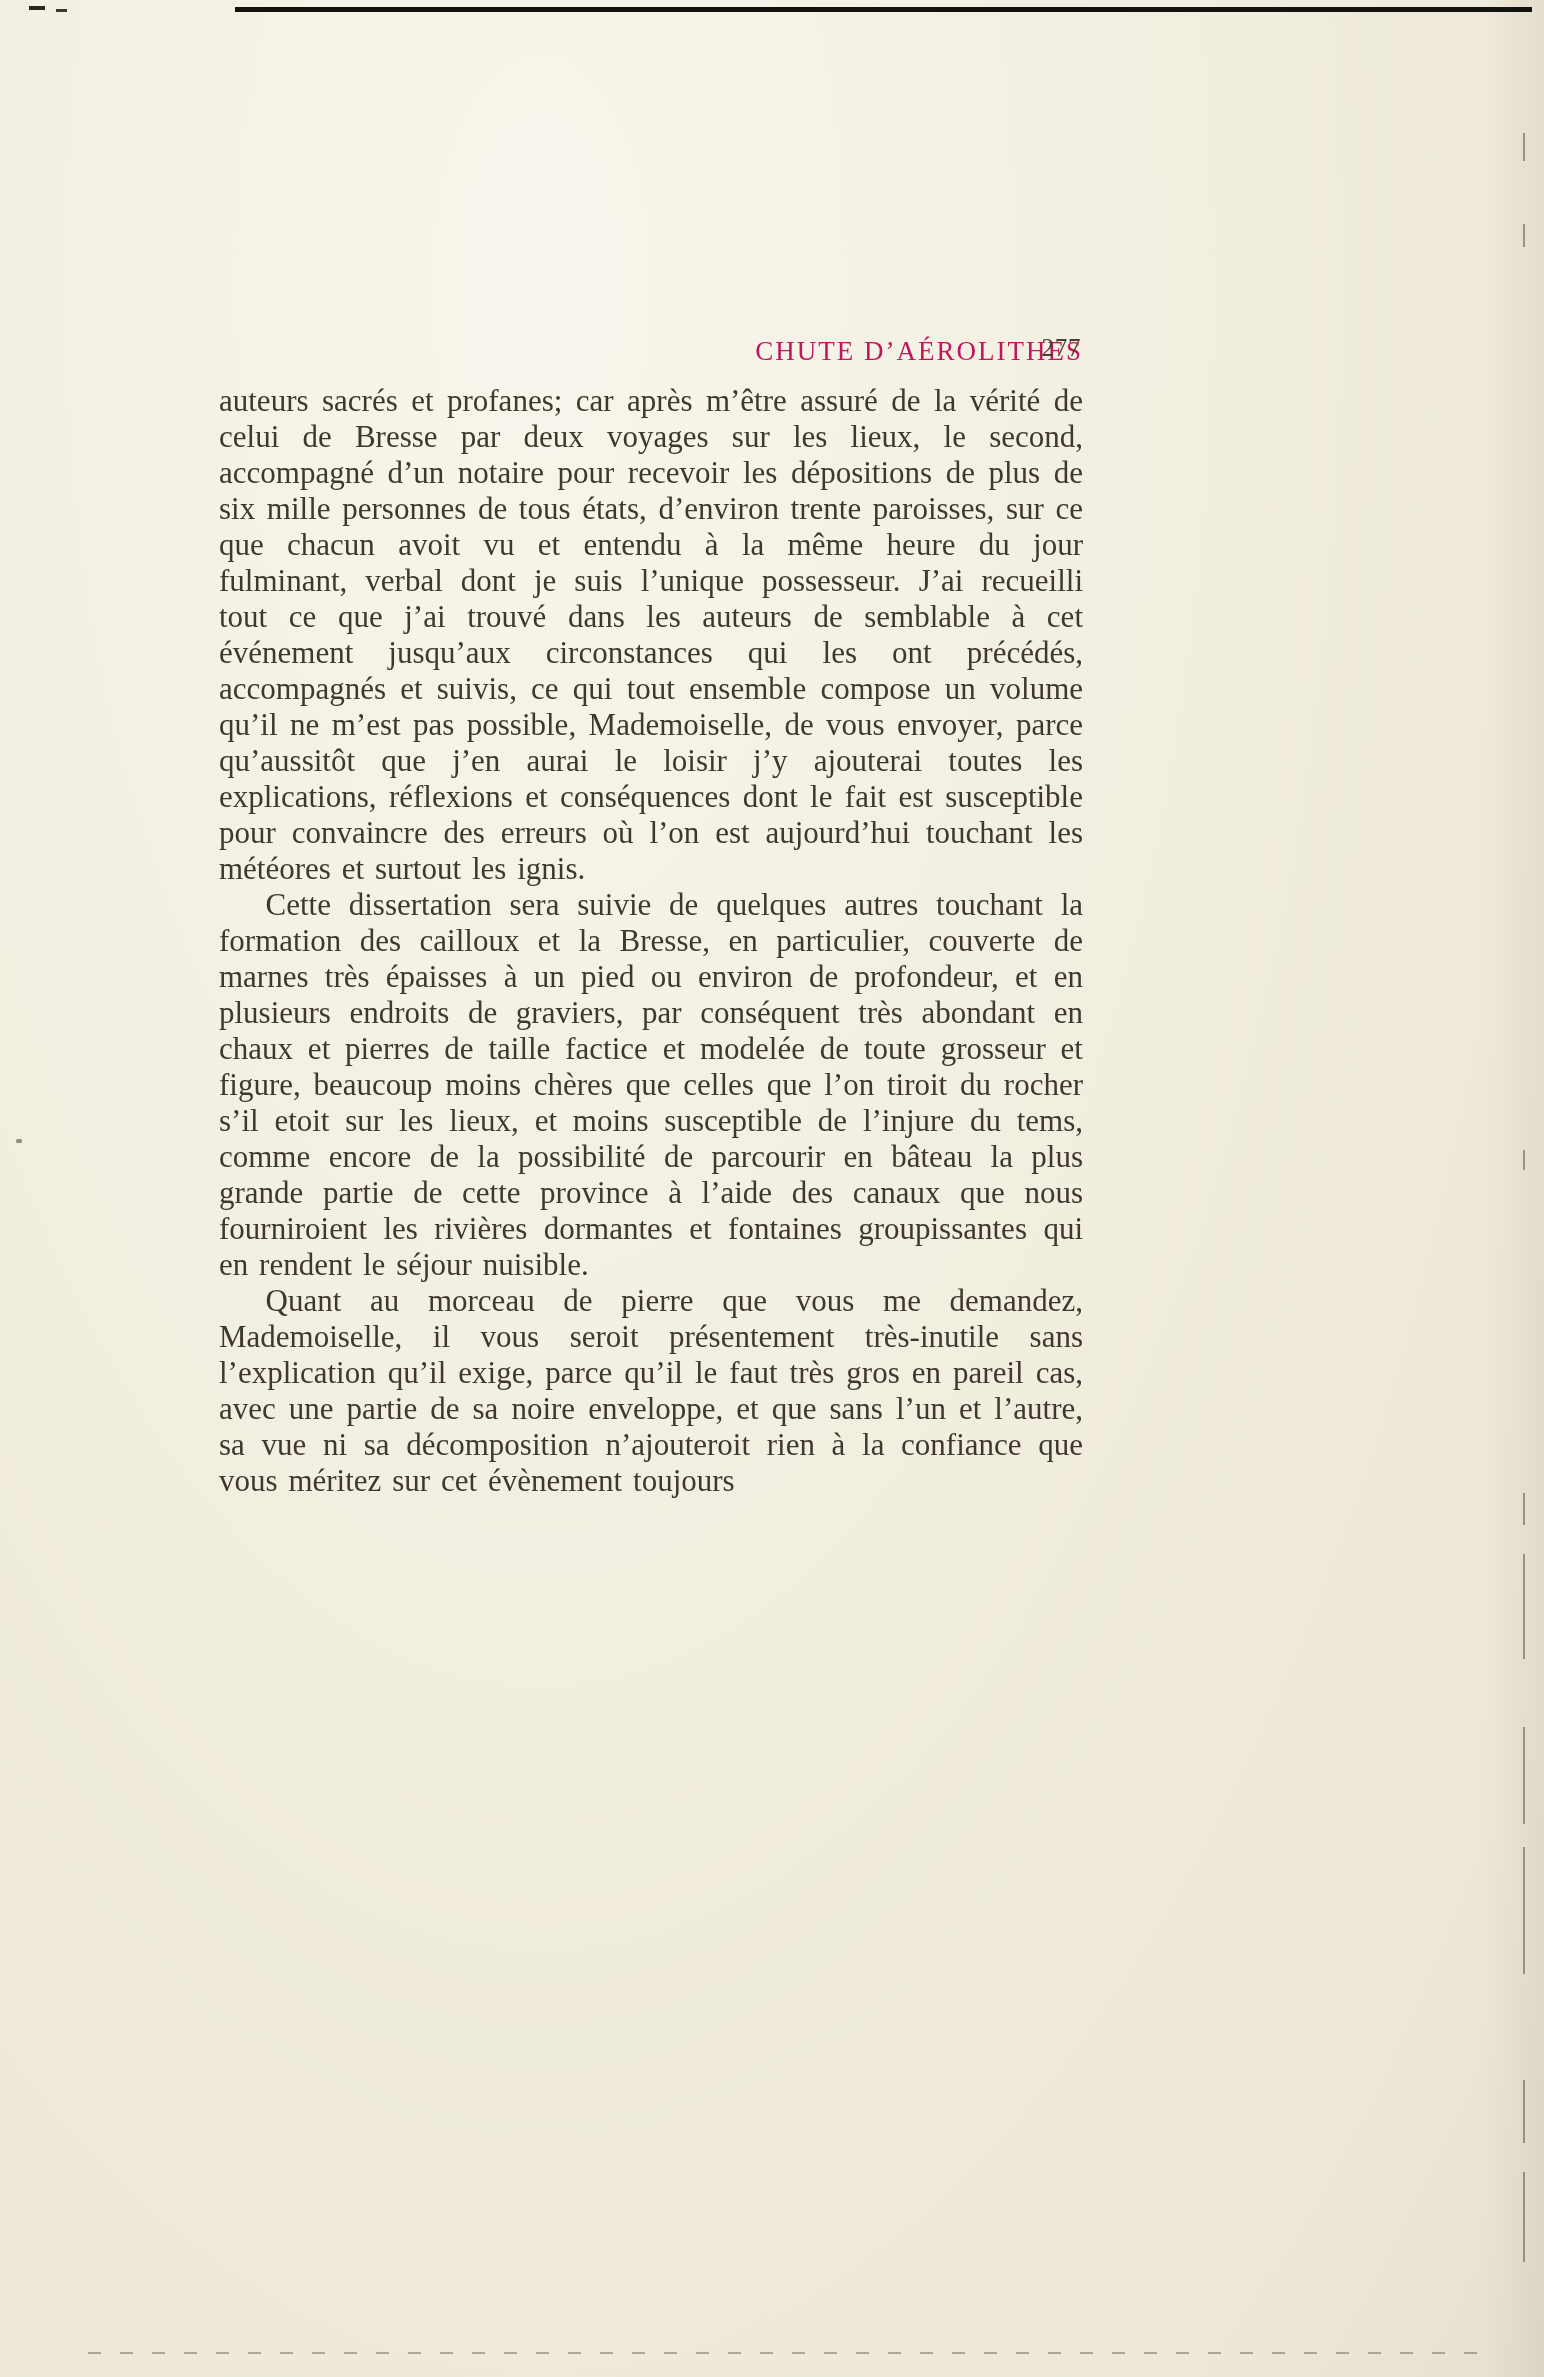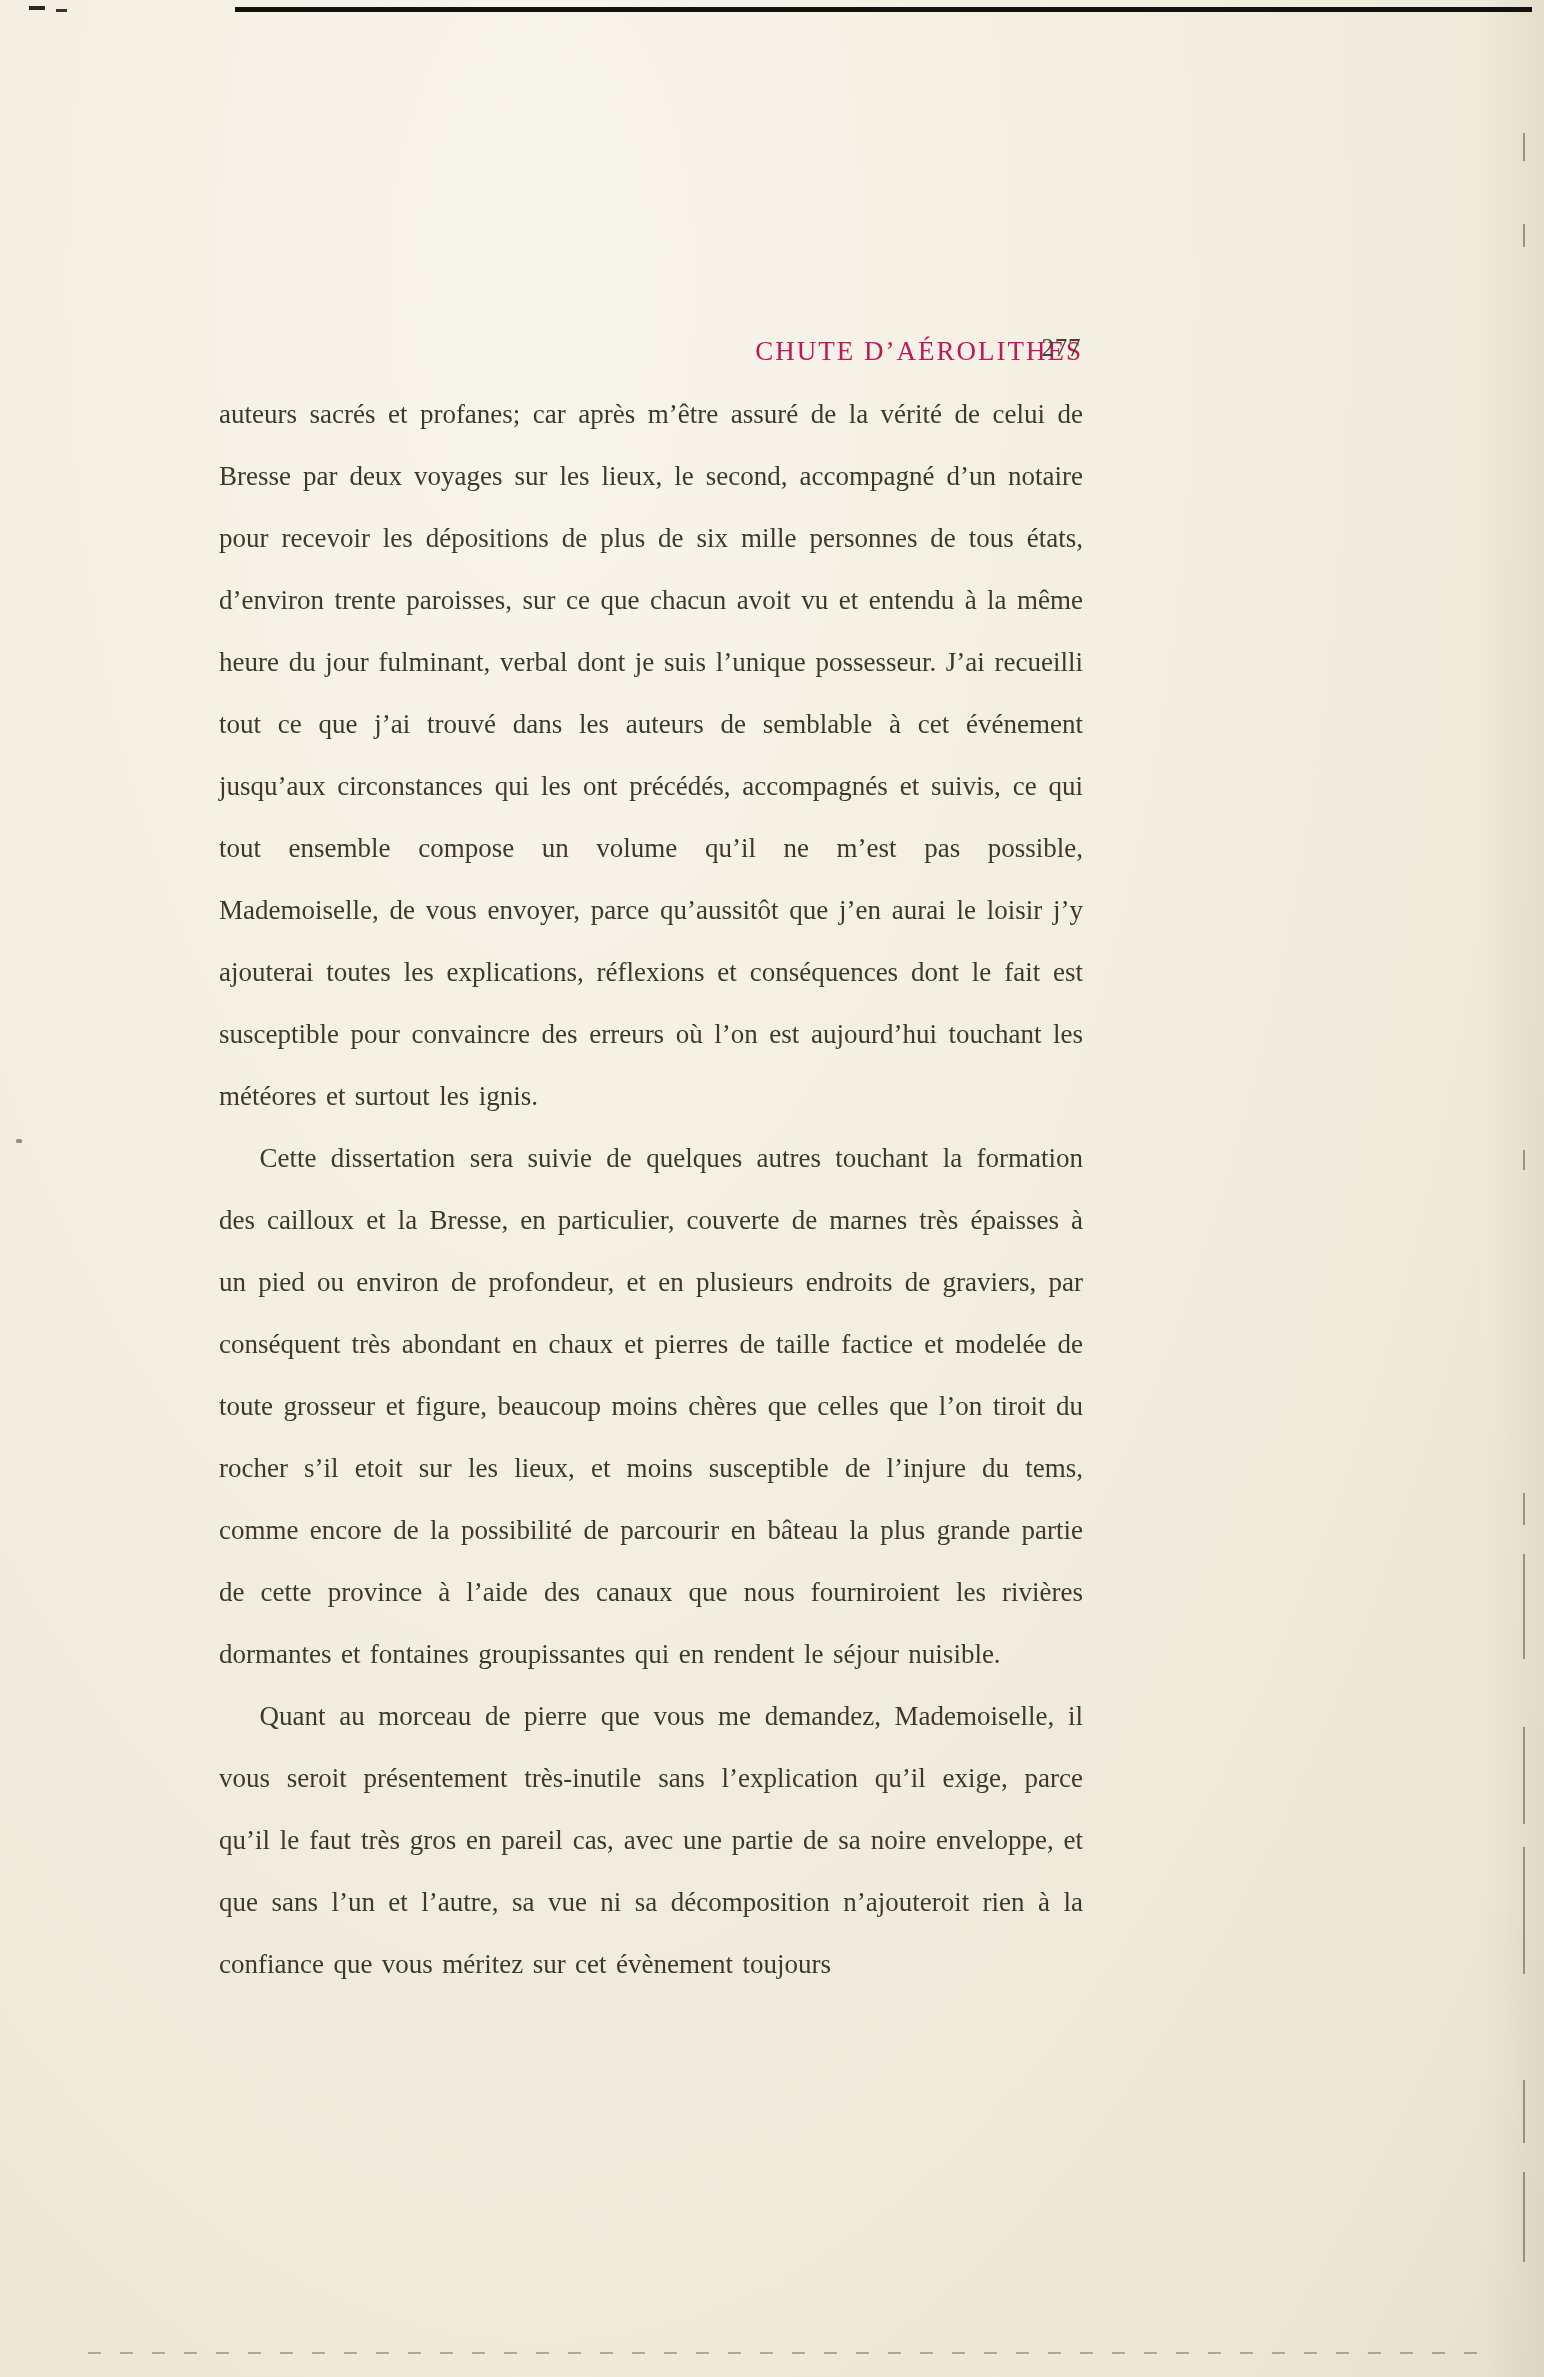--- a/index.html
+++ b/index.html
@@ -55,22 +55,22 @@
   .head-folio {
     position: absolute;
     right: 1.6px;
     top: -1.6px;
     font-size: 25px;
     letter-spacing: 0.8px;
     color: #45402f;
   }
   .body-text p {
     margin: 0;
-    font-size: 27px;
-    line-height: 62px;
+    font-size: 31px;
+    line-height: 36px;
     text-align: justify;
     word-spacing: 0.10em;
     color: #3e392c;
   }
   .body-text p.indent { text-indent: 1.5em; }
 </style>
 </head>
 <body>
 
 <div class="artifact top-rule-main"></div>

